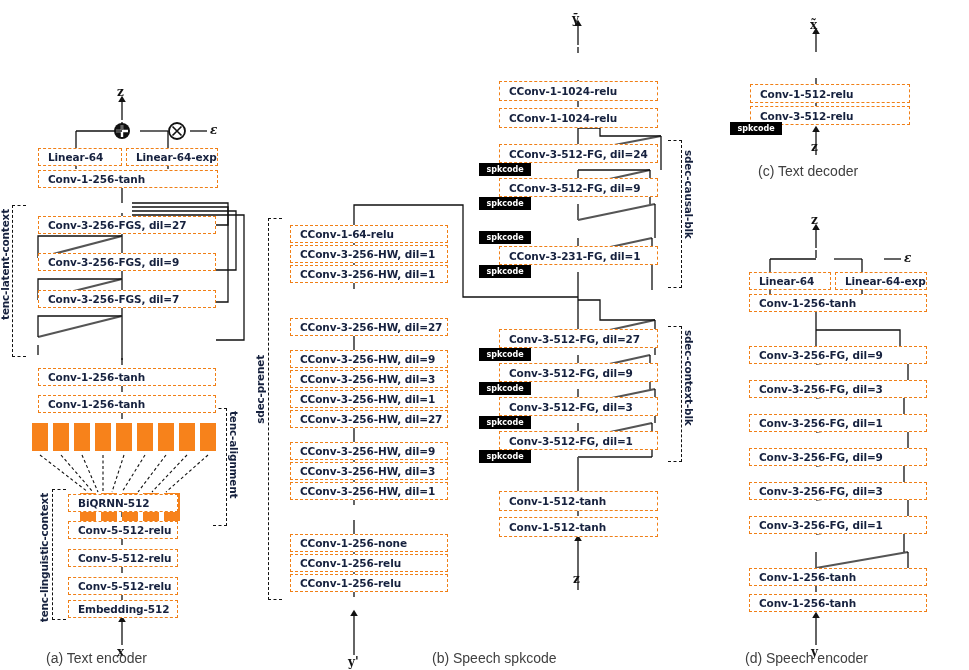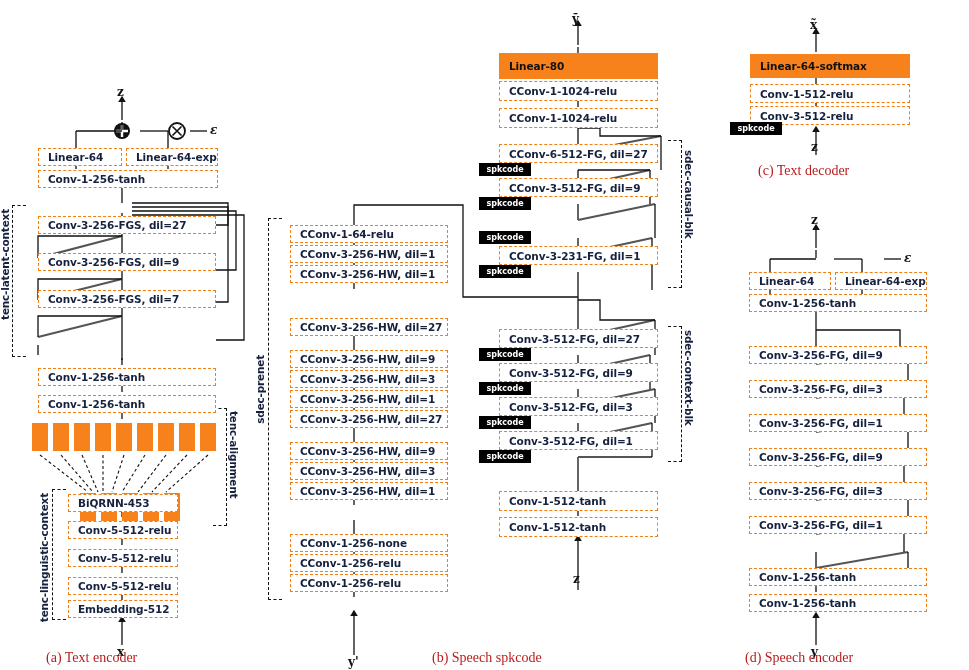--- a/index.html
+++ b/index.html
@@ -22,22 +22,22 @@
   
   .spk{position:absolute;background:#000;color:#fff;
        font-size:8px;font-weight:700;letter-spacing:0px;
        display:flex;align-items:center;justify-content:center;
        z-index:9;height:13px;}
 
   
   .lbl{position:absolute;font-size:12px;color:#111;z-index:8;
        font-family:"DejaVu Serif","Liberation Serif",serif;font-weight:700;
        white-space:nowrap;}
-  .caption{position:absolute;font-size:14px;color:#b91c1c;z-index:8;
-       font-family:Liberation Serif, serif;white-space:nowrap;}
+  .caption{position:absolute;font-size:14px;color:#404040;z-index:8;
+       font-family:Liberation Sans, sans-serif;white-space:nowrap;}
 
   
   .vlbl{position:absolute;font-size:10.5px;font-weight:600;color:#16213e;
         writing-mode:vertical-rl;white-space:nowrap;z-index:8;
         letter-spacing:-0.2px;}
   .vlbl.rev{transform:rotate(180deg);}
 
   
   .brk{position:absolute;box-sizing:border-box;border:1.4px dashed #111;z-index:5;}
   .brk.left{border-right:none;}
@@ -264,21 +264,21 @@
     <div class="sq" style="left:200px;top:423px;width:16px;height:28px;"></div>
   </div>
   <div>
     <div class="sq" style="left:80px;top:493px;width:16px;height:28px;"></div>
     <div class="sq" style="left:101px;top:493px;width:16px;height:28px;"></div>
     <div class="sq" style="left:122px;top:493px;width:16px;height:28px;"></div>
     <div class="sq" style="left:143px;top:493px;width:16px;height:28px;"></div>
     <div class="sq" style="left:164px;top:493px;width:16px;height:28px;"></div>
   </div>
 
-  <div class="box" style="left:68px;top:494px;width:110px;height:18px;">BiQRNN-453</div>
+  <div class="box" style="left:68px;top:494px;width:110px;height:18px;">BiQRNN-512</div>
   <div class="box" style="left:68px;top:521px;width:110px;height:18px;">Conv-5-512-relu</div>
   <div class="box" style="left:68px;top:549px;width:110px;height:18px;">Conv-5-512-relu</div>
   <div class="box" style="left:68px;top:577px;width:110px;height:18px;">Conv-5-512-relu</div>
   <div class="box" style="left:68px;top:600px;width:110px;height:18px;">Embedding-512</div>
 
   <div class="lbl" style="left:117px;top:645px;">x</div>
   <div class="caption" style="left:46px;top:650px;">(a) Text encoder</div>
 
   
   <div class="brk left" style="left:12px;top:205px;width:14px;height:152px;"></div>
@@ -310,25 +310,24 @@
   <div class="box" style="left:290px;top:574px;width:158px;height:18px;">CConv-1-256-relu</div>
 
   <div class="lbl" style="left:348px;top:655px;">y'</div>
 
   <div class="brk left" style="left:268px;top:218px;width:14px;height:382px;"></div>
   <div class="vlbl rev" style="left:254px;top:355px;">sdec-prenet</div>
 
   
   <div class="lbl" style="left:572px;top:12px;">ỹ</div>
 
-  <div class="box solid" style="left:499px;top:53px;width:159px;height:26px;">Linear-80</div>
   <div class="box" style="left:499px;top:81px;width:159px;height:20px;">CConv-1-1024-relu</div>
   <div class="box" style="left:499px;top:108px;width:159px;height:20px;">CConv-1-1024-relu</div>
 
-  <div class="box" style="left:499px;top:144px;width:159px;height:19px;">CConv-6-512-FG, dil=27</div>
+  <div class="box" style="left:499px;top:144px;width:159px;height:19px;">CConv-3-512-FG, dil=24</div>
   <div class="spk" style="left:479px;top:163px;width:52px;">spkcode</div>
 
   <div class="box" style="left:499px;top:178px;width:159px;height:19px;">CConv-3-512-FG, dil=9</div>
   <div class="spk" style="left:479px;top:197px;width:52px;">spkcode</div>
 
   <div class="spk" style="left:479px;top:231px;width:52px;">spkcode</div>
 
   <div class="box" style="left:499px;top:246px;width:159px;height:19px;">CConv-3-231-FG, dil=1</div>
   <div class="spk" style="left:479px;top:265px;width:52px;">spkcode</div>
 
@@ -353,21 +352,20 @@
   <div class="vlbl" style="left:683px;top:150px;">sdec-causal-blk</div>
 
   <div class="brk right" style="left:668px;top:326px;width:14px;height:136px;"></div>
   <div class="vlbl" style="left:683px;top:330px;">sdec-context-blk</div>
 
   <div class="caption" style="left:432px;top:650px;">(b) Speech spkcode</div>
 
   
   <div class="lbl" style="left:810px;top:18px;">x̃</div>
 
-  <div class="box solid" style="left:750px;top:54px;width:160px;height:24px;">Linear-64-softmax</div>
   <div class="box" style="left:750px;top:84px;width:160px;height:19px;">Conv-1-512-relu</div>
   <div class="box" style="left:750px;top:106px;width:160px;height:19px;">Conv-3-512-relu</div>
   <div class="spk" style="left:730px;top:122px;width:52px;">spkcode</div>
 
   <div class="lbl" style="left:811px;top:140px;">z</div>
   <div class="caption" style="left:758px;top:163px;">(c) Text decoder</div>
 
   
   <div class="lbl" style="left:811px;top:213px;">z</div>
   <div class="lbl" style="left:904px;top:251px;font-style:italic;">ε</div>

